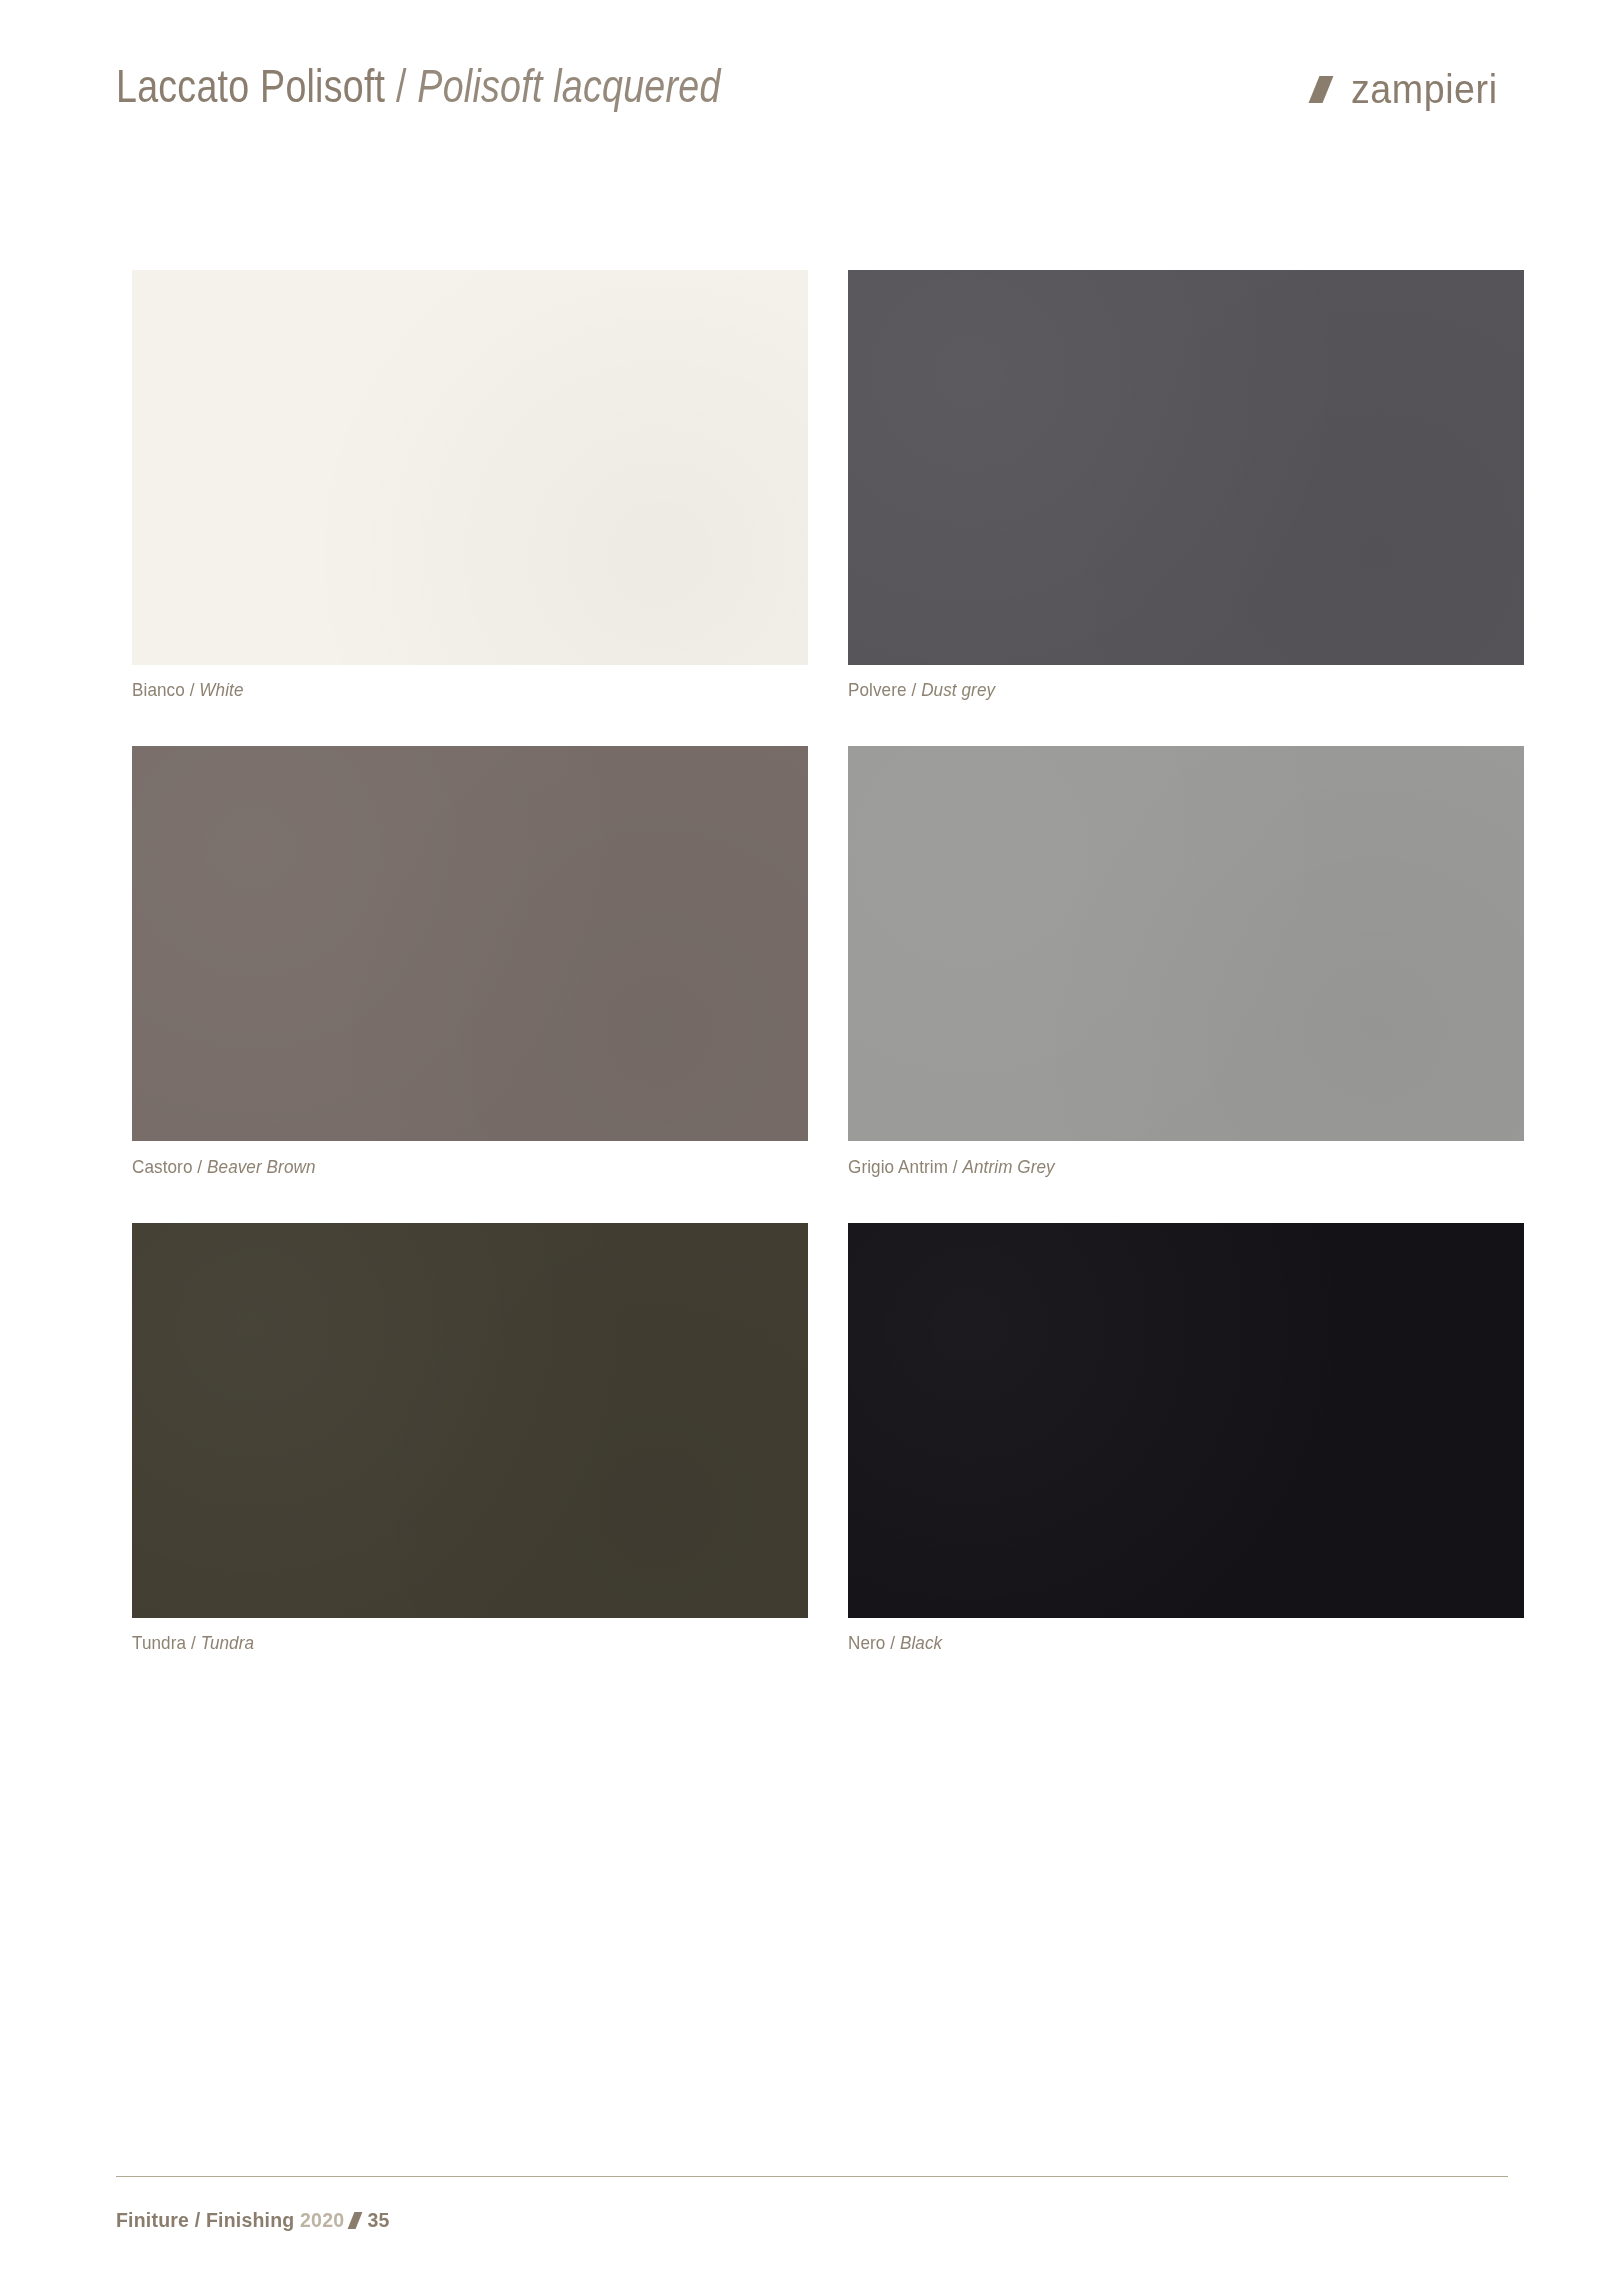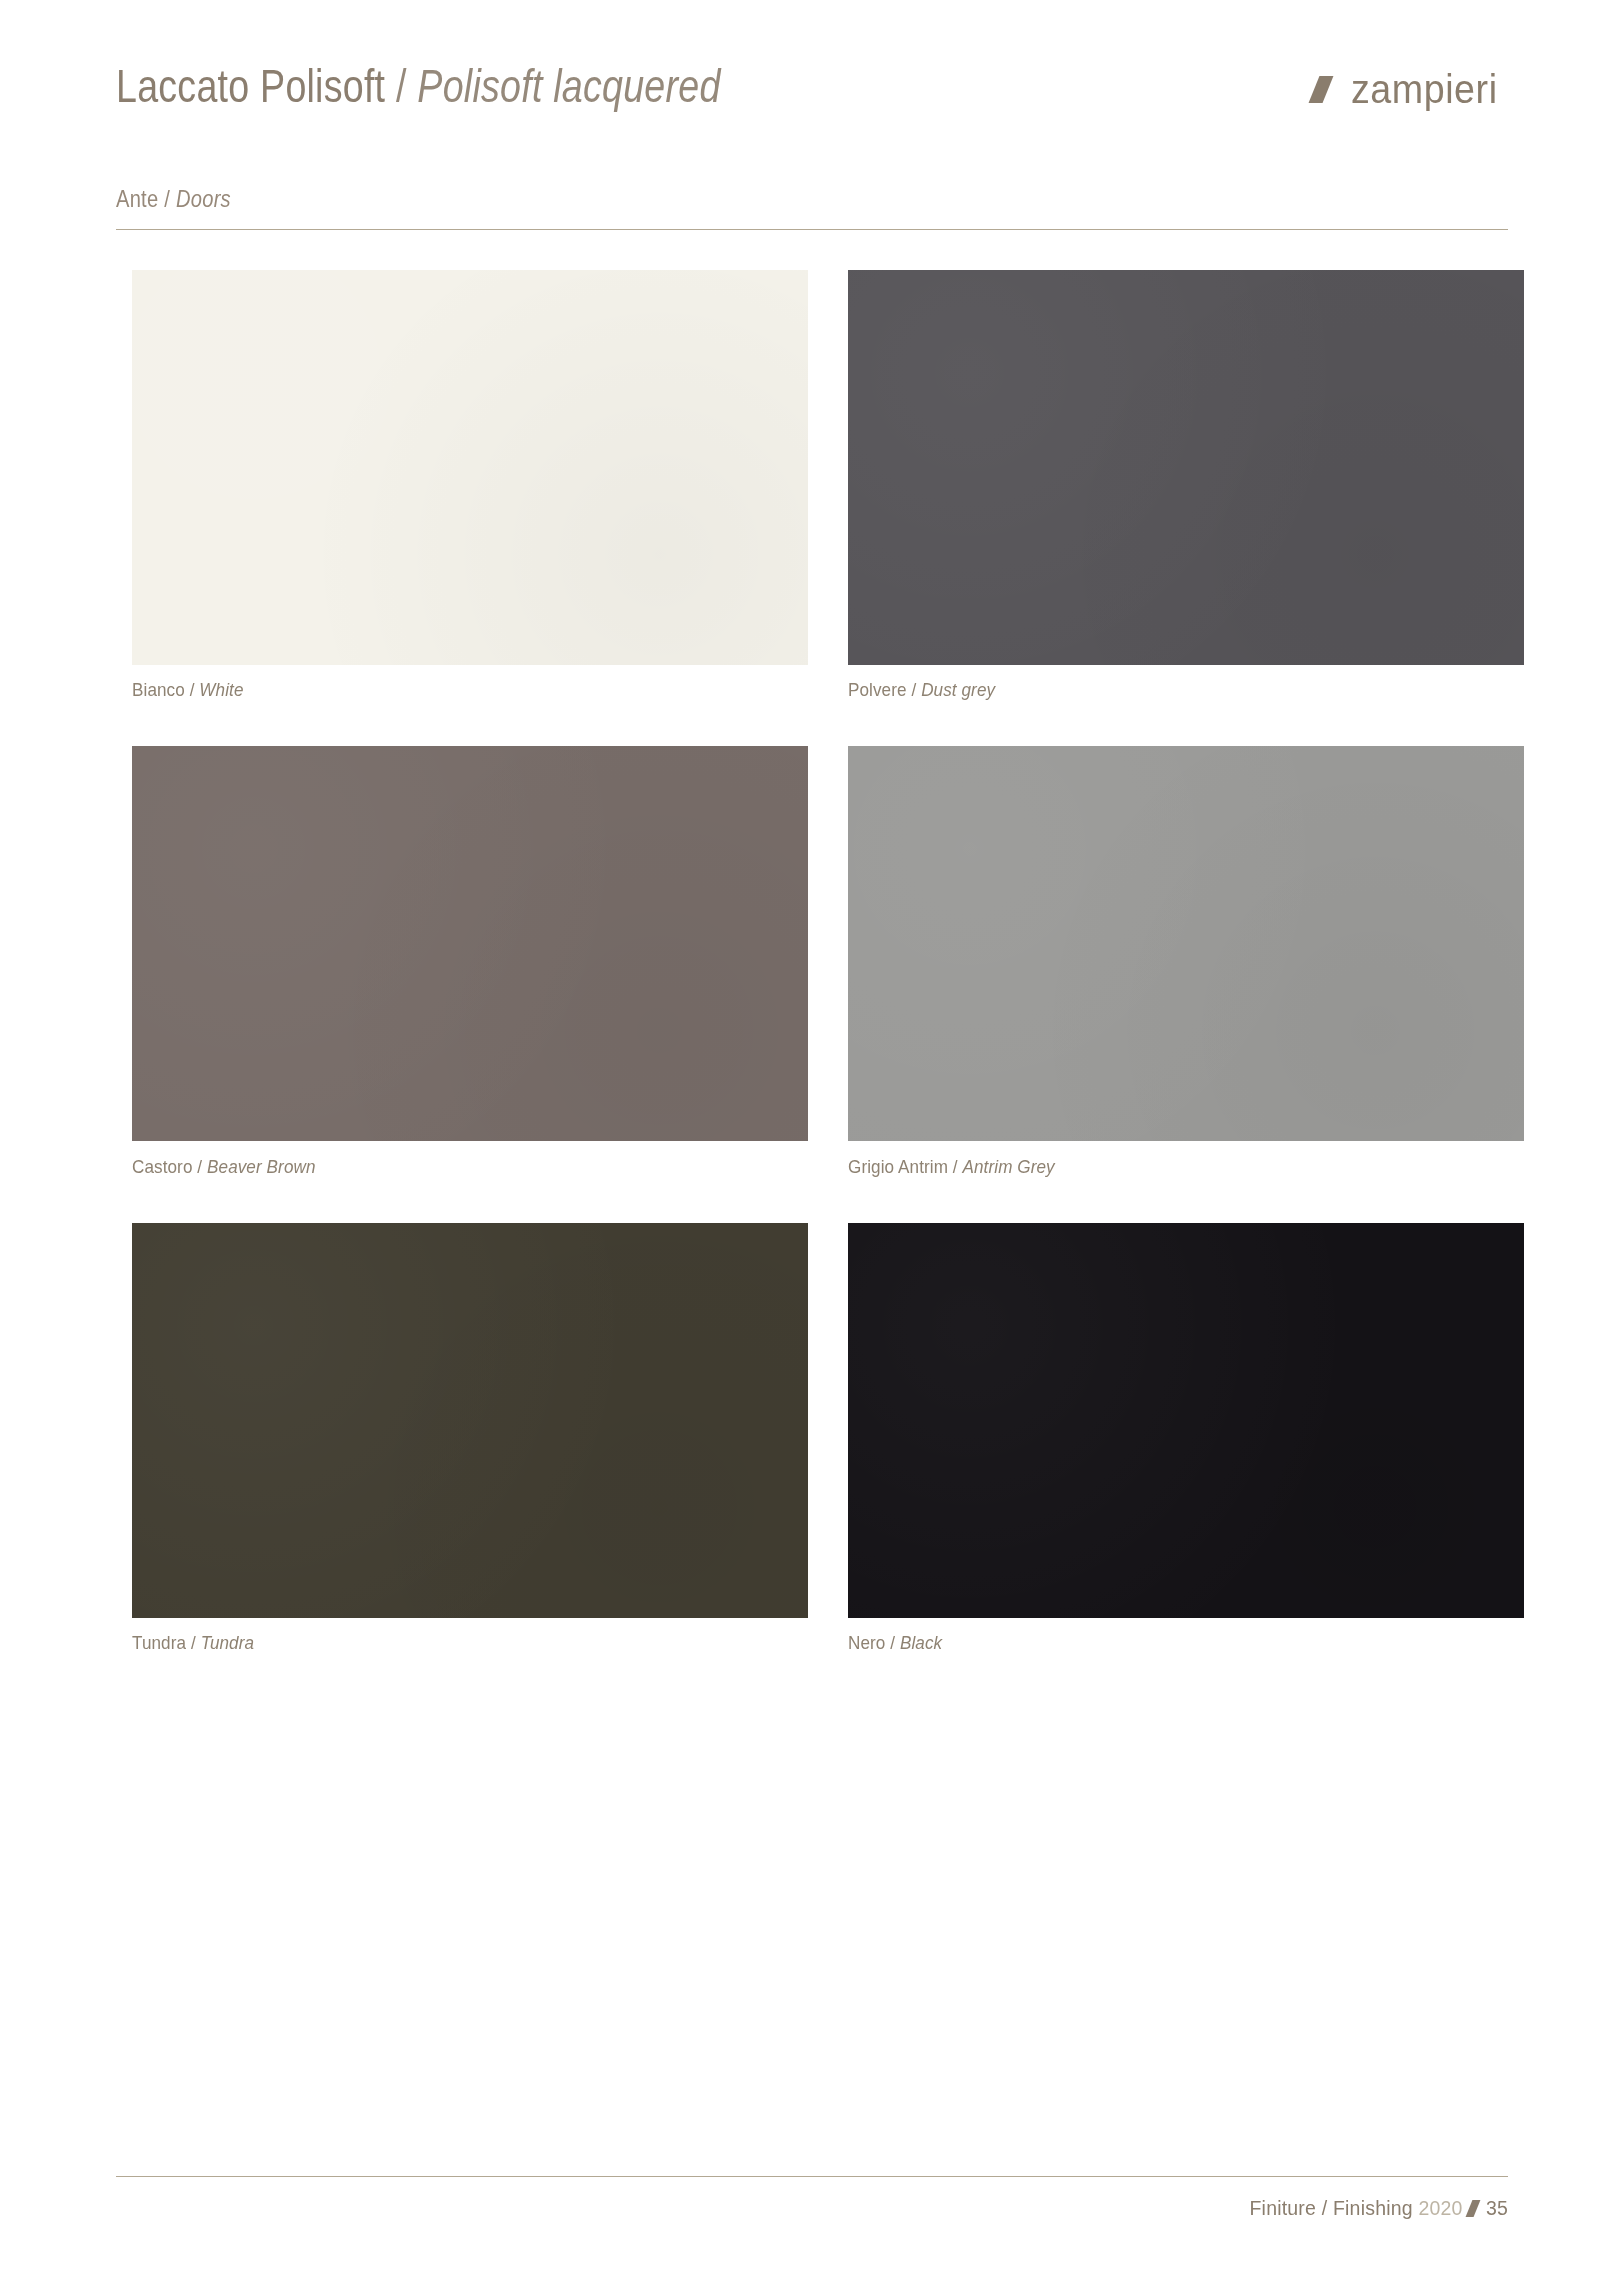--- a/index.html
+++ b/index.html
@@ -159,24 +159,24 @@
 
   
   .footer {
     position: absolute;
     left: 116px;
     top: 2176px;
     width: 1392px;
   }
   .footer .rule { margin-top: 0; background: #b3a893; }
   .footer-line {
-    margin-top: 20px;
-    text-align: right;
+    margin-top: 32px;
+    text-align: left;
     font-size: 19.5px;
-    font-weight: 400;
+    font-weight: 700;
     color: #8a7d6d;
     letter-spacing: 0.2px;
     white-space: nowrap;
   }
   .footer-line .dim { color: #bdb4a4; }
   .footer-mark {
     display: inline-block;
     width: 8.4px;
     height: 17px;
     background: #8a7d6d;
@@ -197,24 +197,20 @@
 
       <div class="brand">
         <span class="brand-mark">
             <i></i>
           </span>
         <span class="brand-name">zampieri</span>
       </div>
     </div>
   </div>
 
-  <div class="subtitle-wrap">
-    <div class="subtitle"><span>Ante</span><span> / </span><span class="it">Doors</span></div>
-    <div class="rule"></div>
-  </div>
 
   <div class="grid">
 
     <div class="cell">
       <div class="swatch" style="background-color:#f4f2ea;"></div>
       <div class="caption"><span>Bianco</span><span> / </span><span class="it">White</span></div>
     </div>
 
 
 

